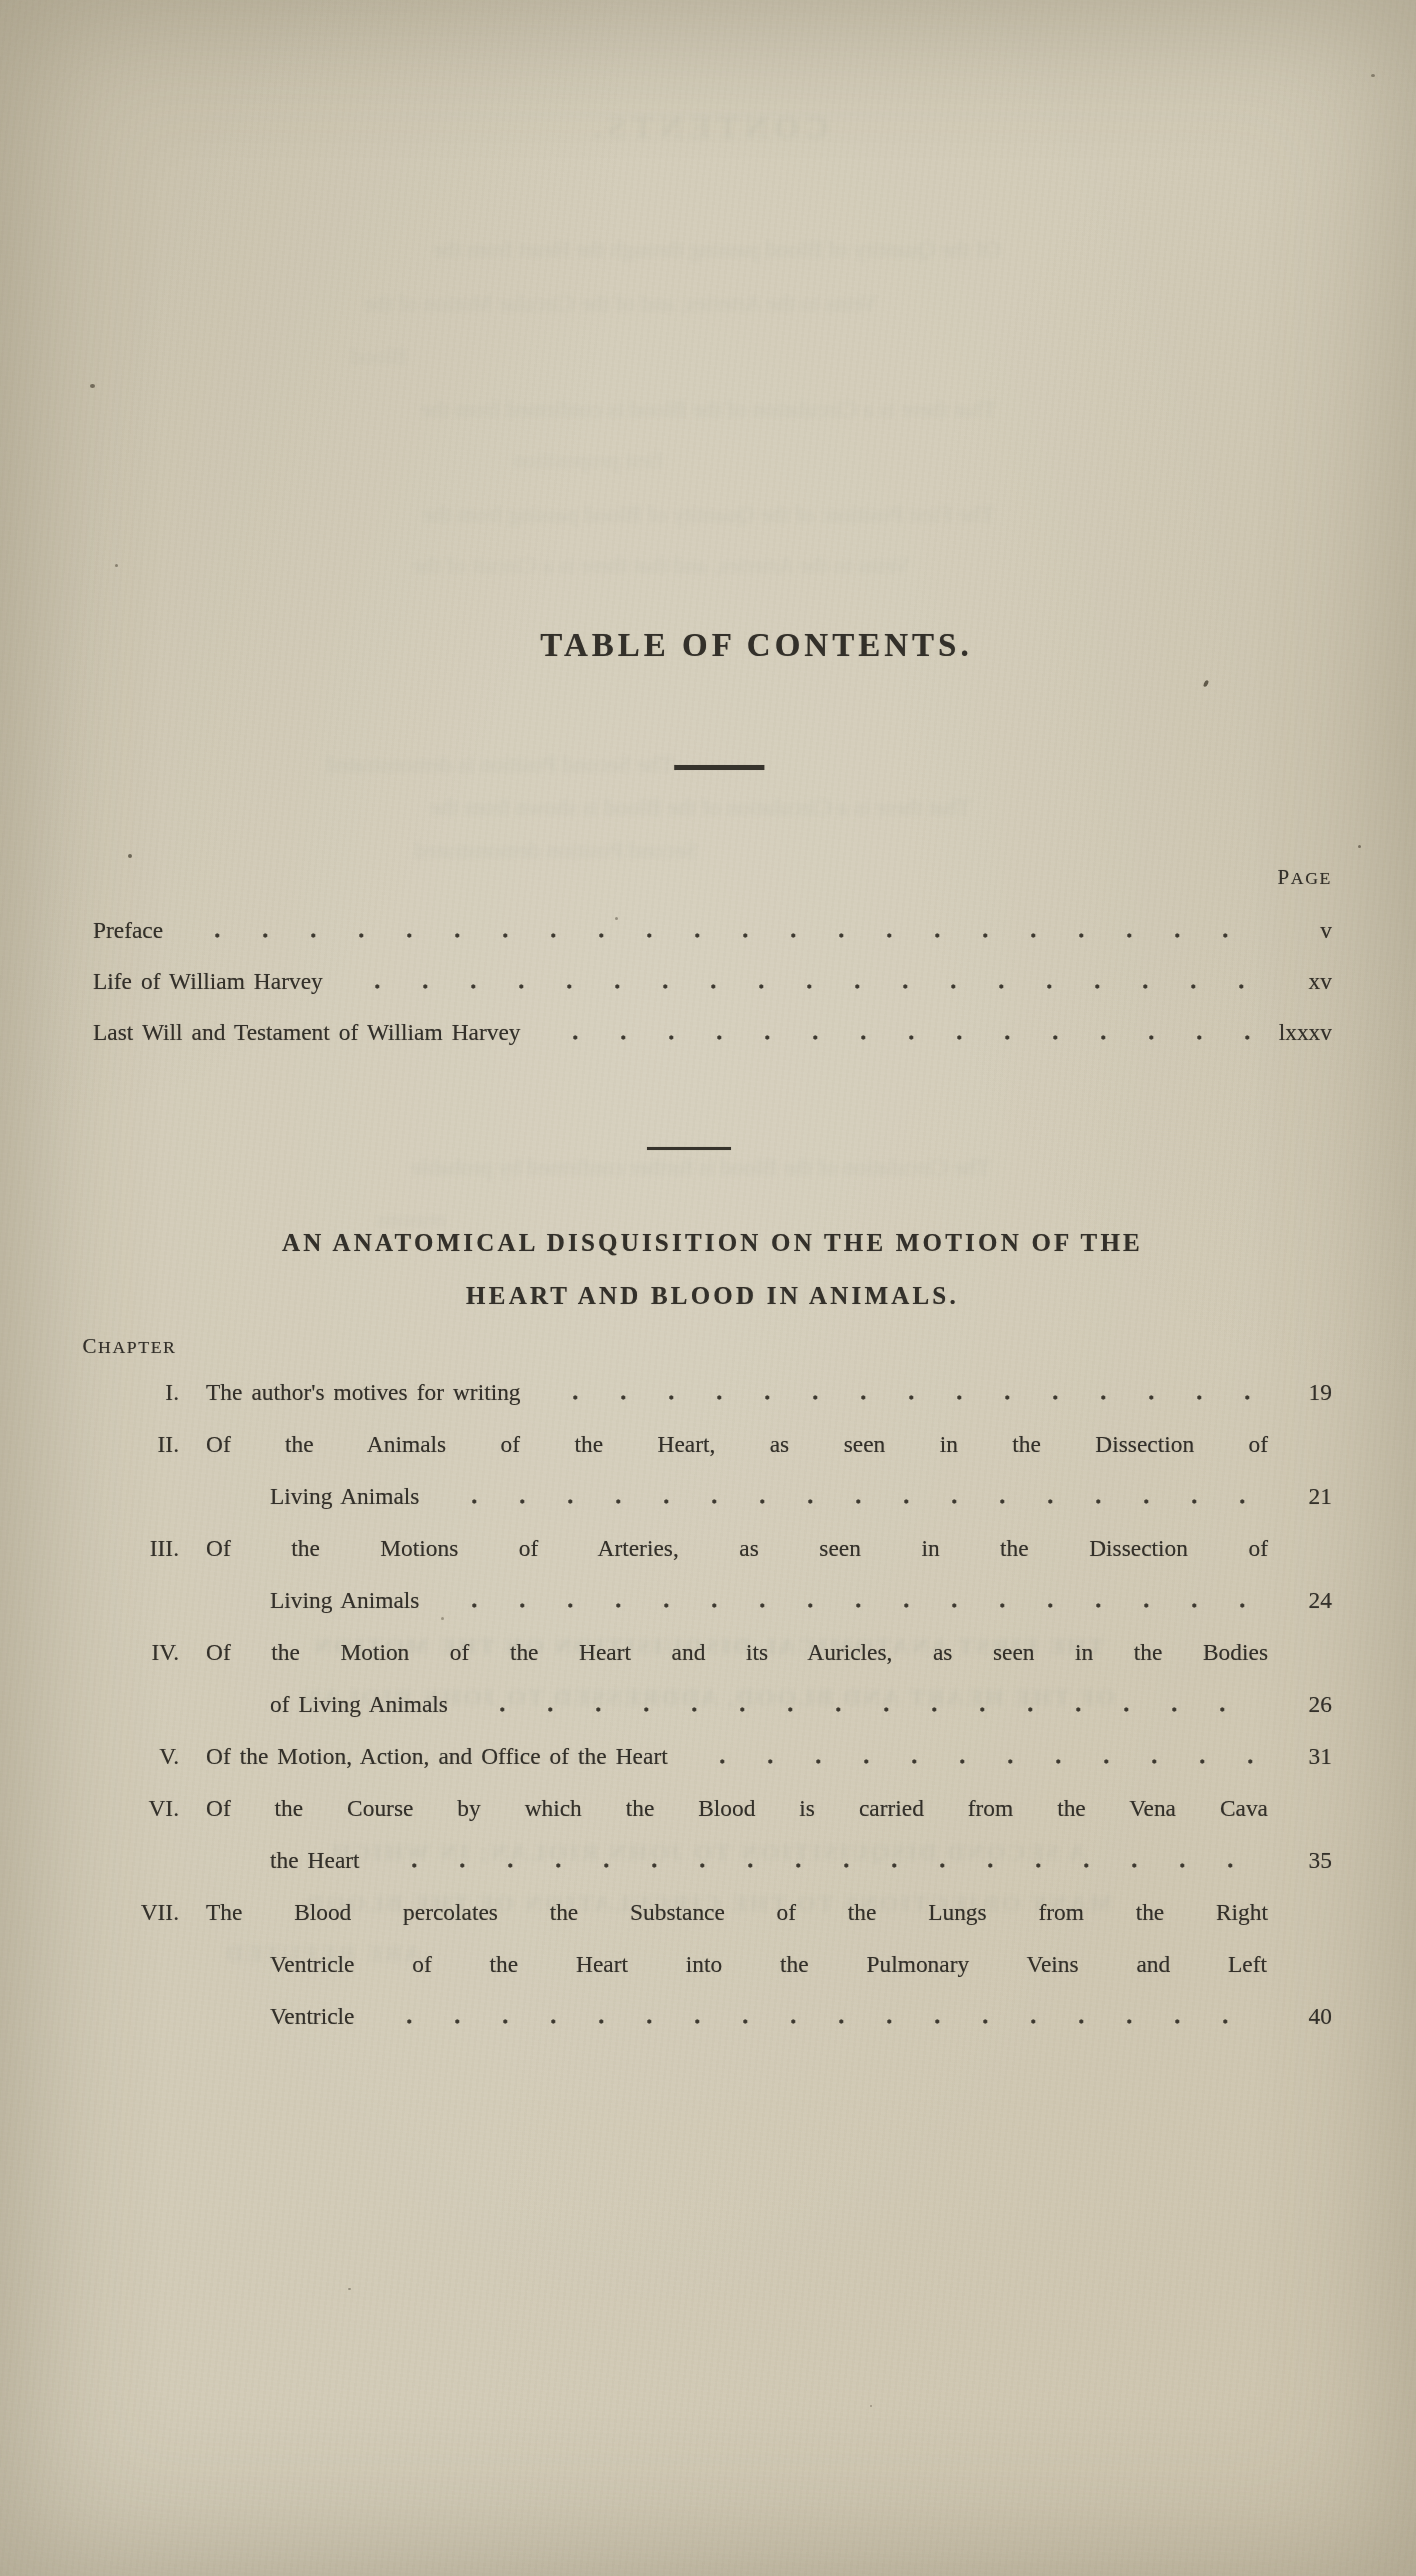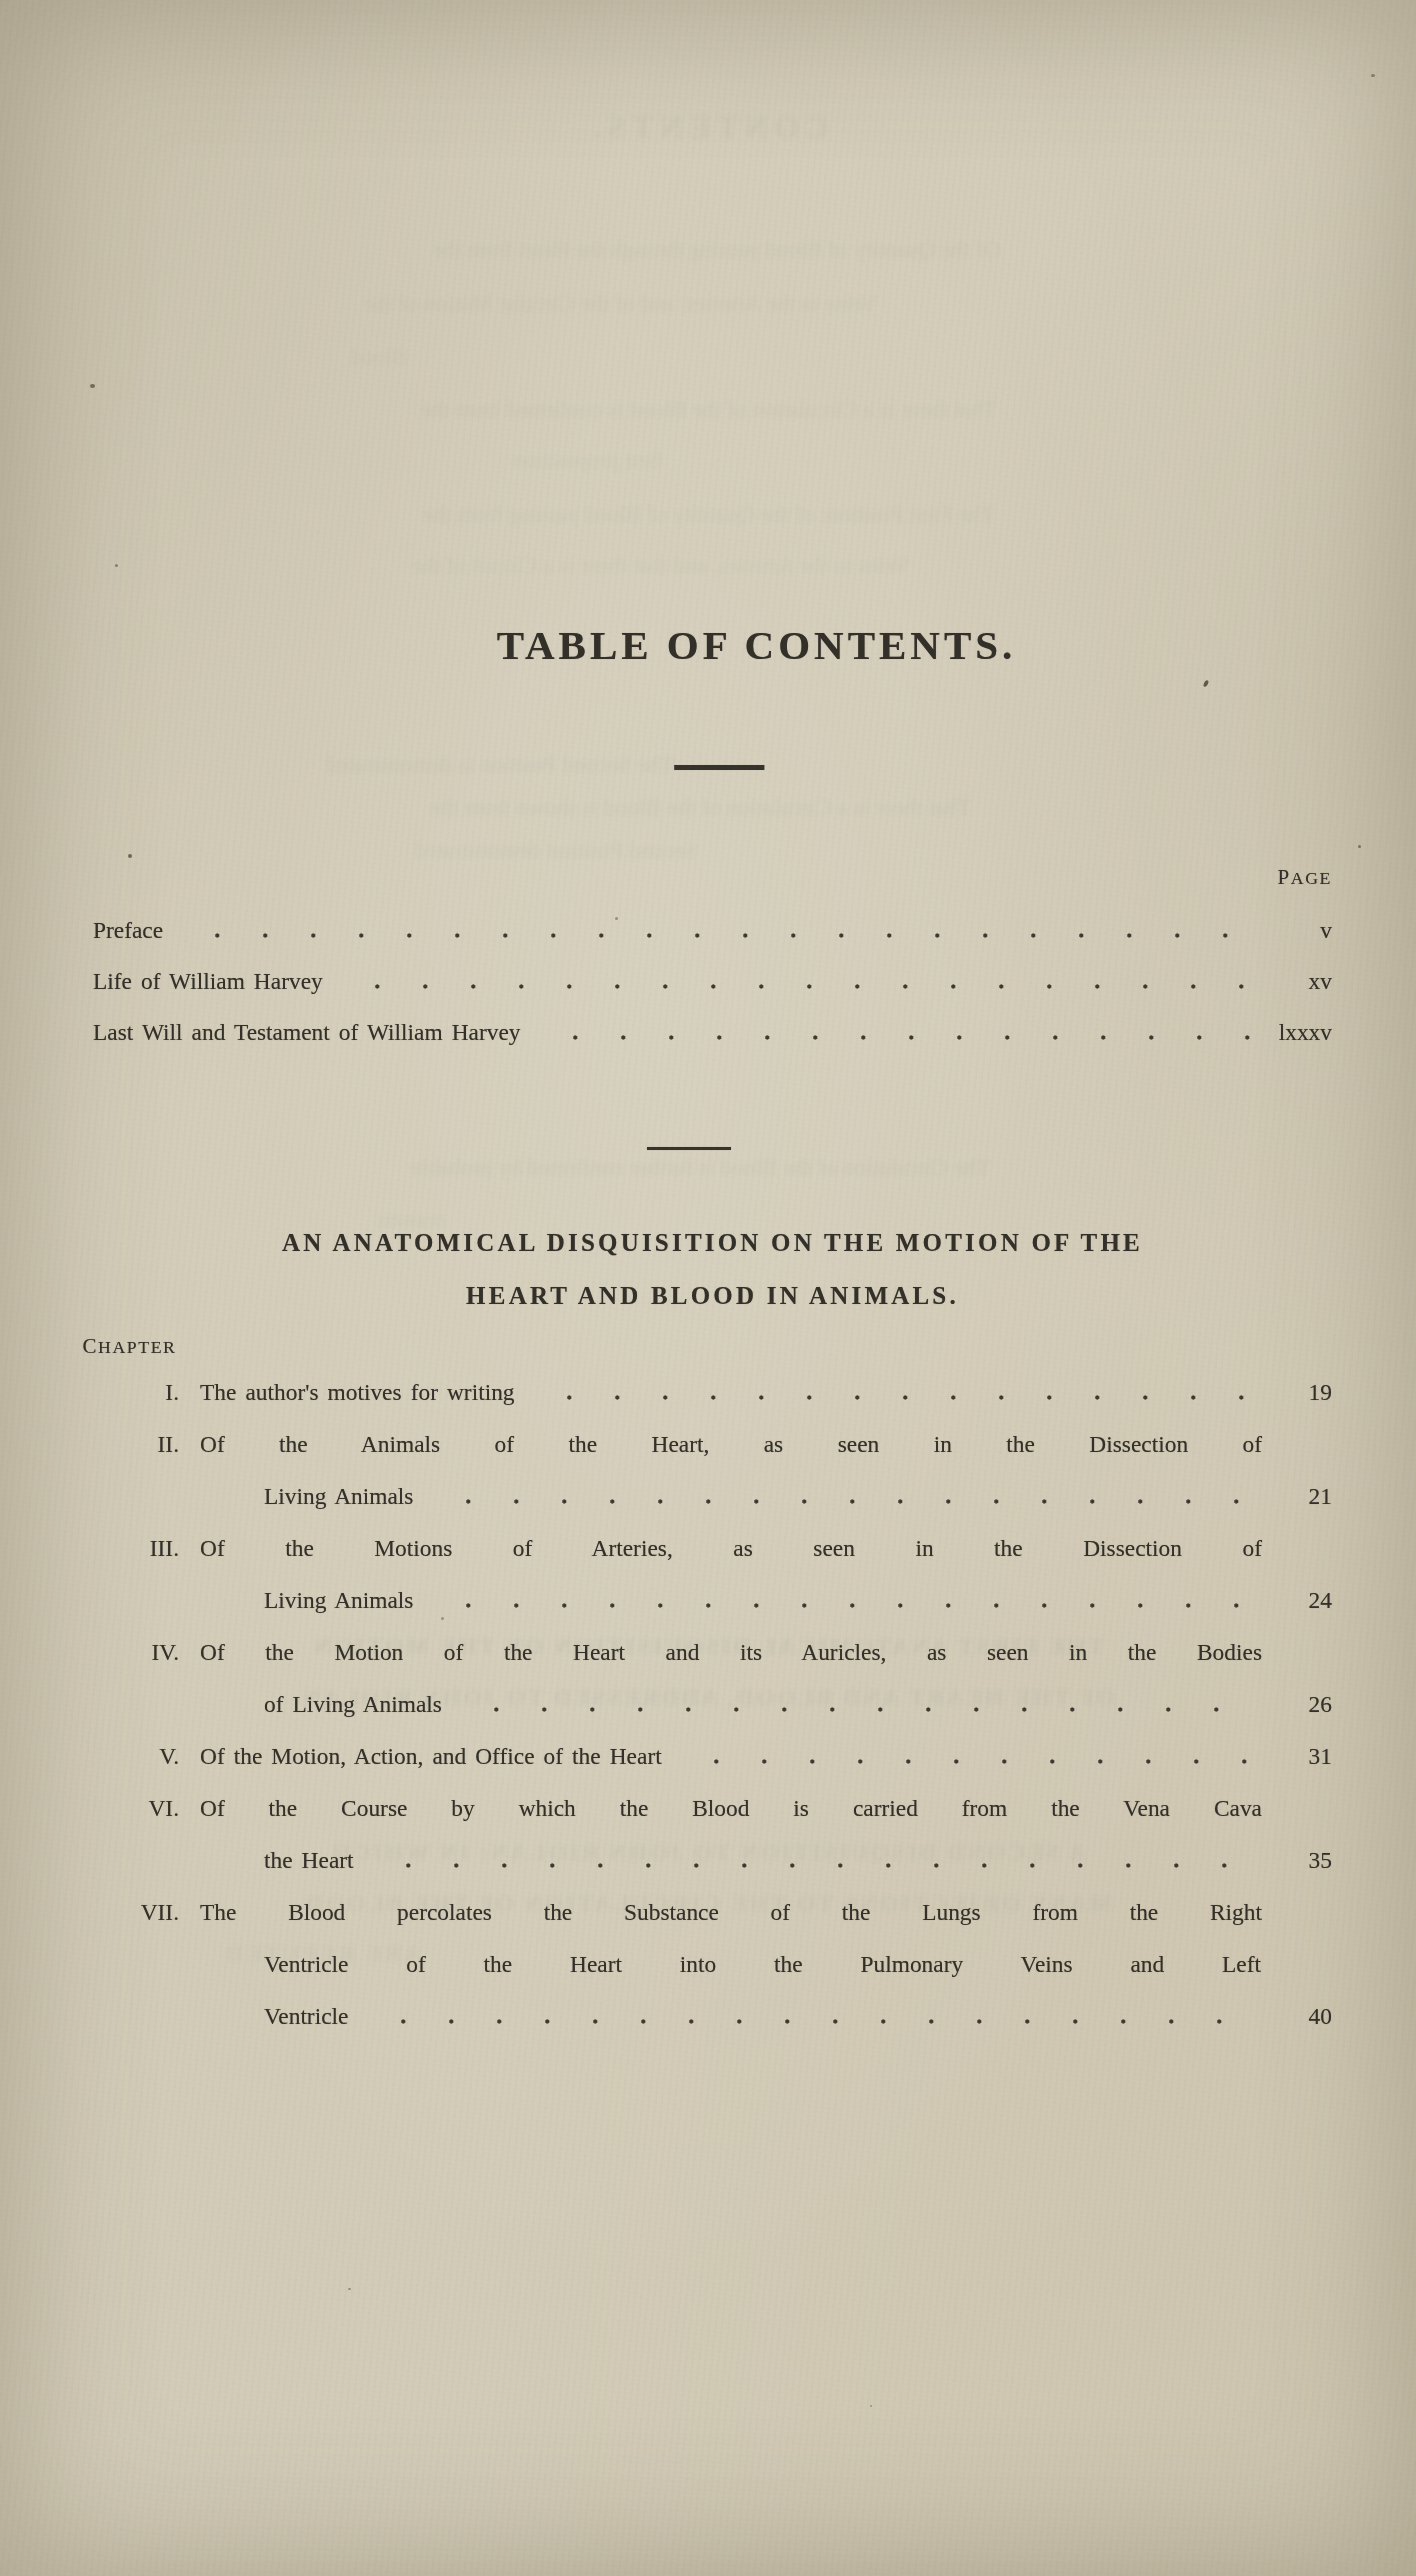--- a/index.html
+++ b/index.html
@@ -31,21 +31,21 @@
     font-size:23.4px;
     line-height:1;
     pointer-events:none;
   }
   .ghost.bold{font-weight:700;letter-spacing:2.4px;font-size:24px;}
   
   .content{position:absolute;inset:0;padding:0 84px 0 93px;}
   .ink{text-shadow:0 0 0.8px rgba(50,46,38,.45);}
   .title{
     margin-top:620px;
-    font-size:41px;line-height:50px;font-weight:700;
+    font-size:33px;line-height:50px;font-weight:700;
     letter-spacing:4px;text-align:center;
     transform:translateX(44px);
     white-space:nowrap;
   }
   .rule{background:#36332c;box-shadow:0 0 0.8px rgba(50,46,38,.6);}
   .rule1{width:90px;height:4.8px;margin:95px auto 0;transform:translateX(6.4px);}
   .rule2{width:84px;height:3.2px;margin:89px auto 0;transform:translateX(-24px);}
   .sc{font-size:17.7px;letter-spacing:1.6px;line-height:21px;}
   .sc::first-letter{font-size:21px;}
   .page-label{margin-top:97px;text-align:right;}
@@ -58,21 +58,21 @@
     background-image:radial-gradient(circle, rgba(52,48,40,.95) 1.7px, rgba(52,48,40,0) 2.4px);
     background-size:48px 4.8px;background-position:11.3px 0;background-repeat:repeat-x;
   }
   .pg{min-width:60px;text-align:right;}
   .heading{margin-top:66px;text-align:center;font-weight:700;font-size:25px;line-height:53px;letter-spacing:3.2px;}
   .prelim{margin-top:37px;margin-left:36px;}
   .prelim .row{height:52px;line-height:52px;}
   .chapters{margin-top:8px;}
   .chrow{display:flex;font-size:23.4px;word-spacing:3.2px;}
   .num{width:86px;text-align:right;line-height:52px;flex:none;}
-  .entry{flex:1;margin-left:21px;}
+  .entry{flex:1;margin-left:27px;}
   .cline{height:52px;line-height:52px;}
   .jline{display:block;width:1062px;text-align:justify;text-align-last:justify;}
   .jline.cont{margin-left:64px;width:997px;}
   .lrow{display:flex;align-items:baseline;}
   .lrow.cont{margin-left:64px;}
   .lrow .leader{margin-bottom:18.5px;}
   .speck{position:absolute;background:#453e30;border-radius:50%;pointer-events:none;}
 </style>
 </head>
 <body>

